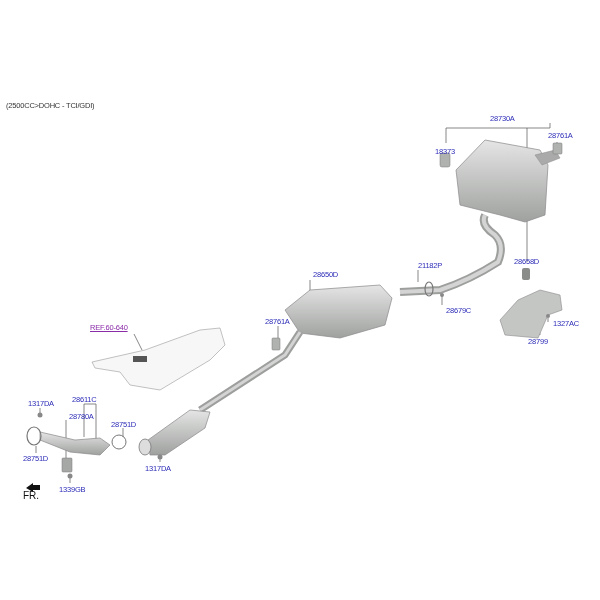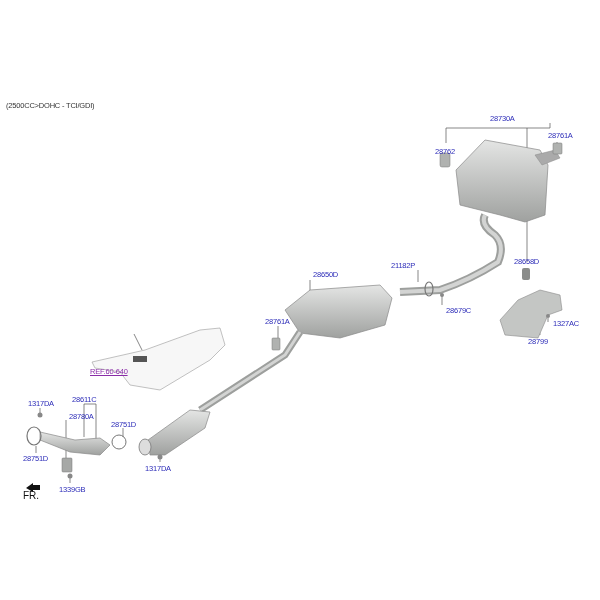--- a/index.html
+++ b/index.html
@@ -1,19 +1,19 @@
 <!DOCTYPE html>
 <html><head>
 <meta charset="utf-8">
 <style>
   html, body { margin: 0; padding: 0; background: #ffffff; }
   body { width: 600px; height: 600px; position: relative; overflow: hidden; font-family: "Liberation Sans", sans-serif; }
   #diagram { position: absolute; left: 0; top: 0; width: 501px; height: 600px; }
   .lbl { position: absolute; font-size: 7.5px; color: #2c2cb8; white-space: nowrap; line-height: 1; letter-spacing: -0.2px; cursor: pointer; text-align: center; }
-  .ref { color: #8a2ca8; text-decoration: underline; margin-top: 44px; }
+  .ref { color: #8a2ca8; text-decoration: underline; }
   .header { position: absolute; left: 6px; top: 101px; font-size: 7.5px; color: #333; letter-spacing: -0.2px; }
   .fr { position: absolute; left: 9px; top: 490px; font-size: 10px; color: #111; padding-left: 14px; }
   svg { position: absolute; left: 0; top: 0; }
 </style>
 </head>
 <body>
 
 <div id="diagram">
   <svg width="600" height="600" viewBox="0 0 600 600">
     <defs>
@@ -85,23 +85,23 @@
     </g>
 
     <path d="M26,488 L33,483 L33,485 L40,485 L40,490 L33,490 L33,492 Z" fill="#111"></path>
   </svg>
 
   <div class="header">(2500CC&gt;DOHC - TCI/GDI)</div>
   <div class="fr">FR.</div>
 
   <div class="lbl" style="left:490px;top:115px">28730A</div>
   <div class="lbl" style="left:548px;top:132px">28761A</div>
-  <div class="lbl" style="left:435px;top:148px">28762</div>
+  <div class="lbl" style="left:435px;top:148px">18373</div>
   <div class="lbl" style="left:514px;top:258px">28658D</div>
-  <div class="lbl" style="left:391px;top:262px">21182P</div>
+  <div class="lbl" style="left:418px;top:262px">21182P</div>
   <div class="lbl" style="left:446px;top:307px">28679C</div>
   <div class="lbl" style="left:553px;top:320px">1327AC</div>
   <div class="lbl" style="left:528px;top:338px">28799</div>
   <div class="lbl" style="left:313px;top:271px">28650D</div>
   <div class="lbl" style="left:265px;top:318px">28761A</div>
   <div class="lbl ref" style="left:90px;top:324px">REF.60-640</div>
   <div class="lbl" style="left:28px;top:400px">1317DA</div>
   <div class="lbl" style="left:72px;top:396px">28611C</div>
   <div class="lbl" style="left:69px;top:413px">28780A</div>
   <div class="lbl" style="left:23px;top:455px">28751D</div>

